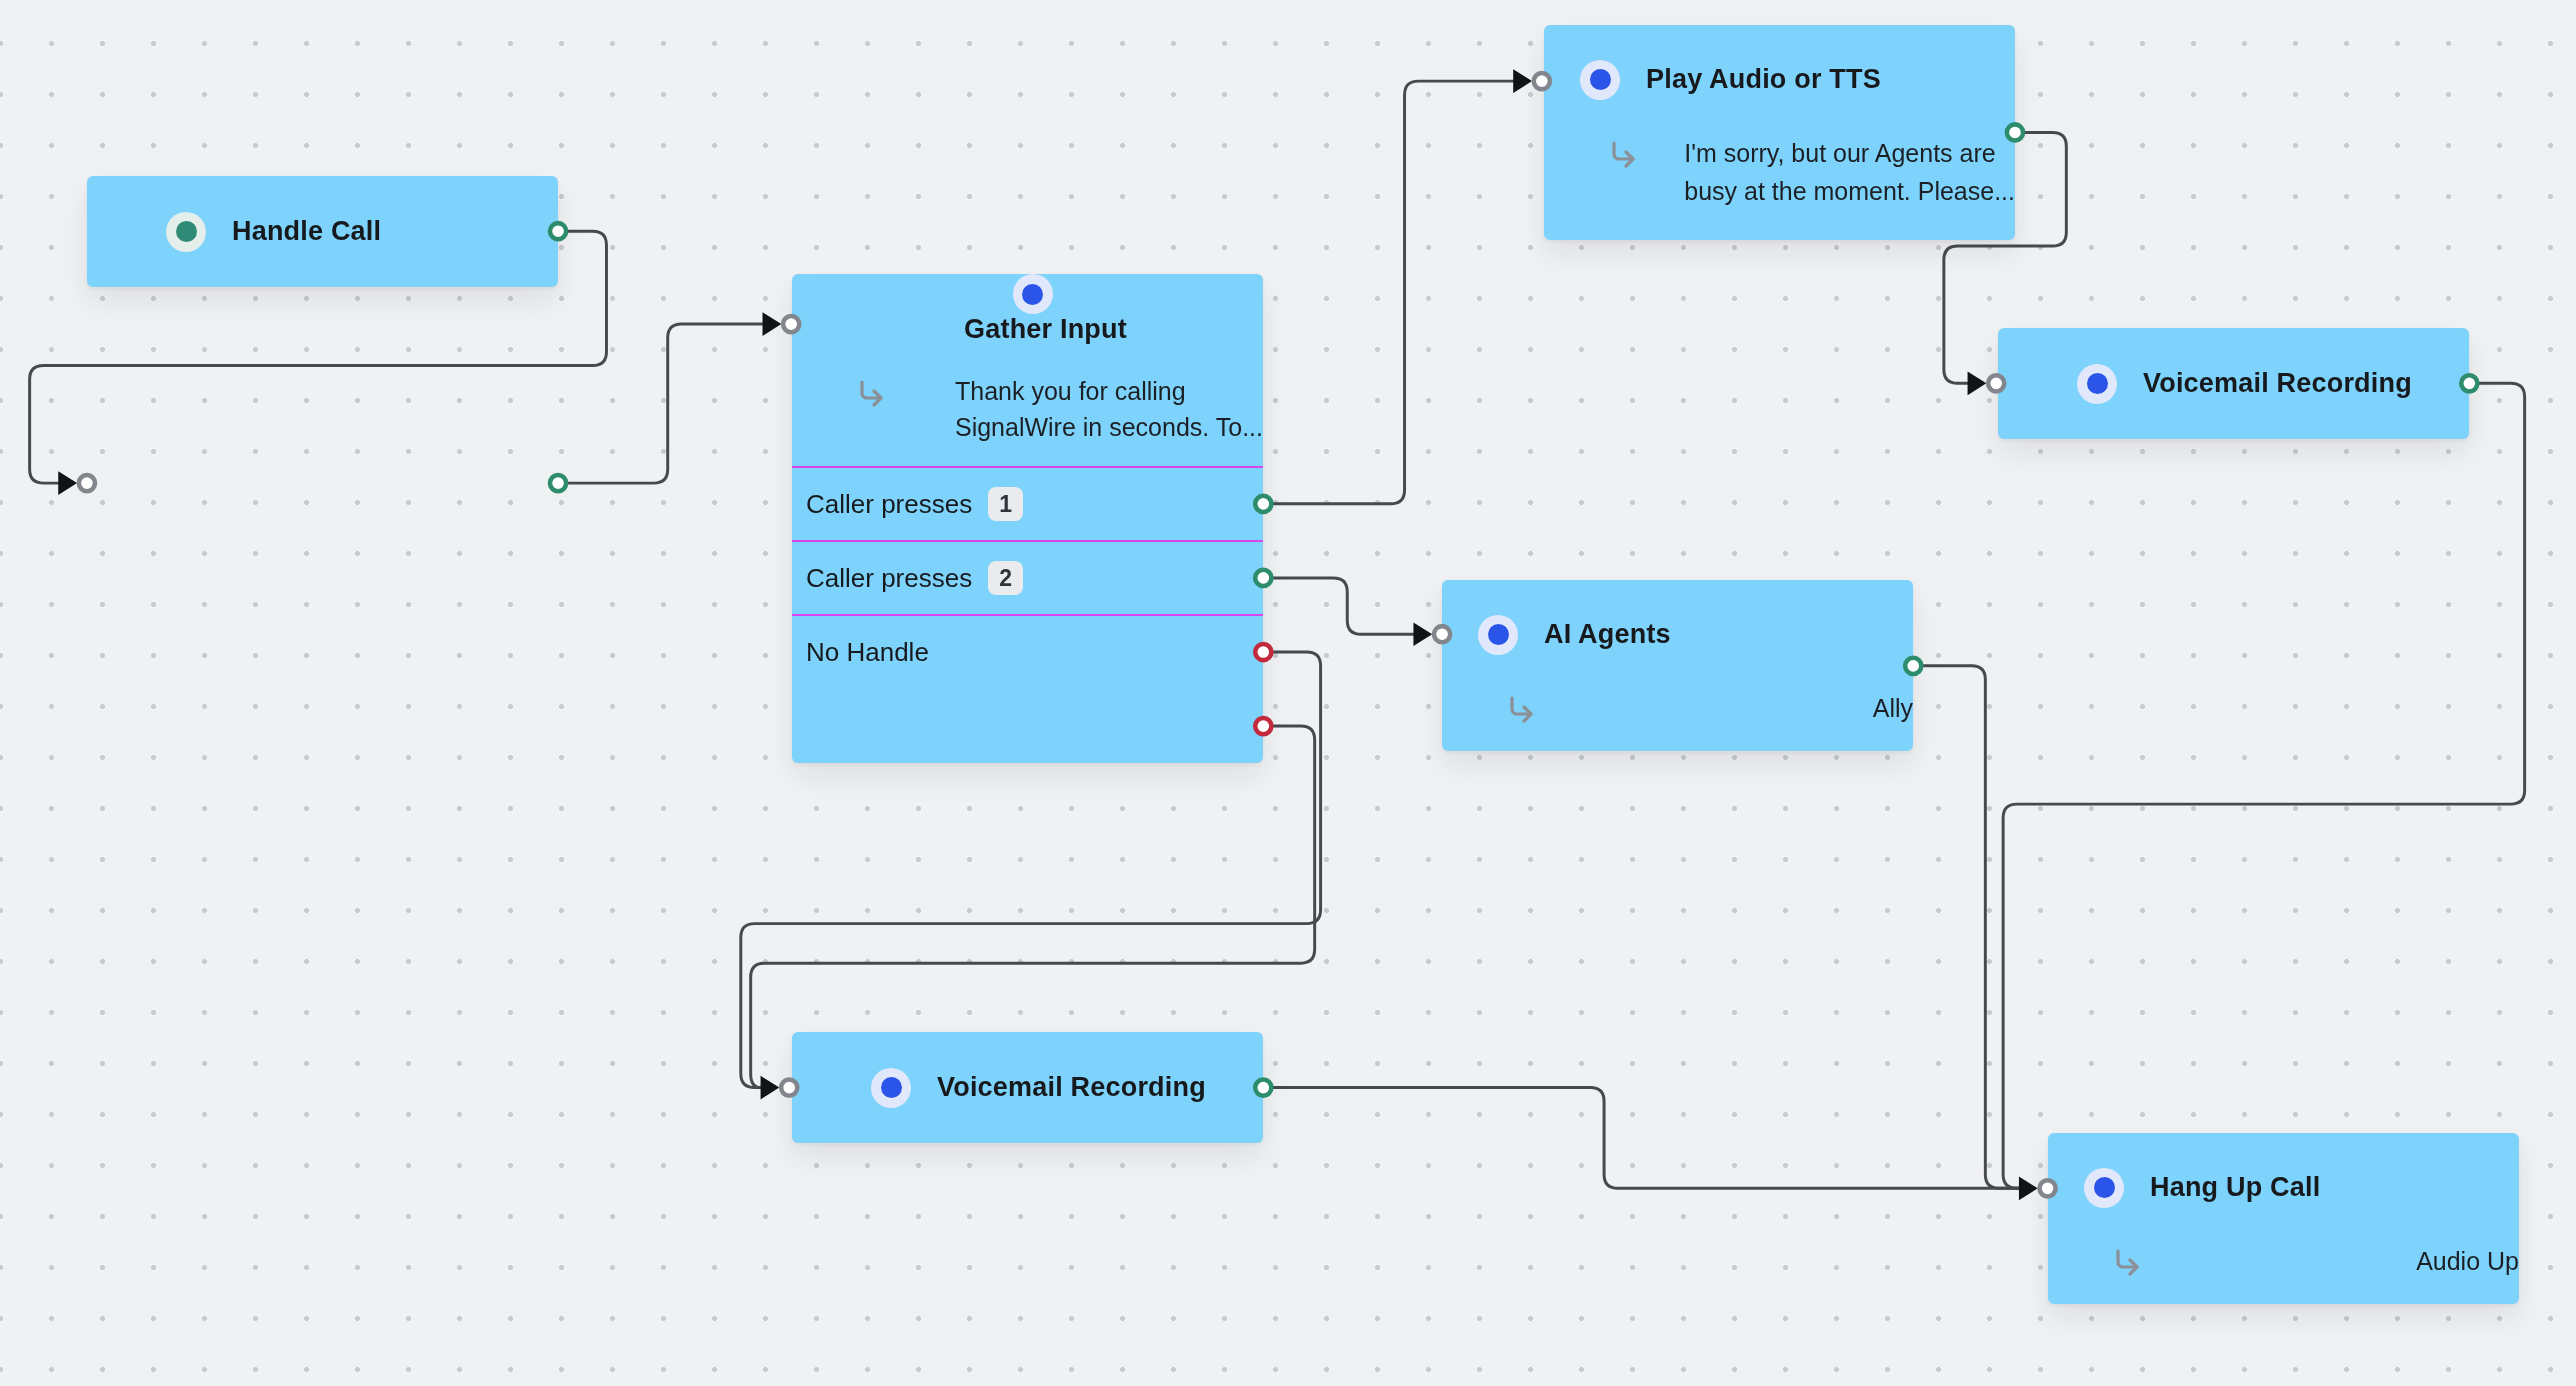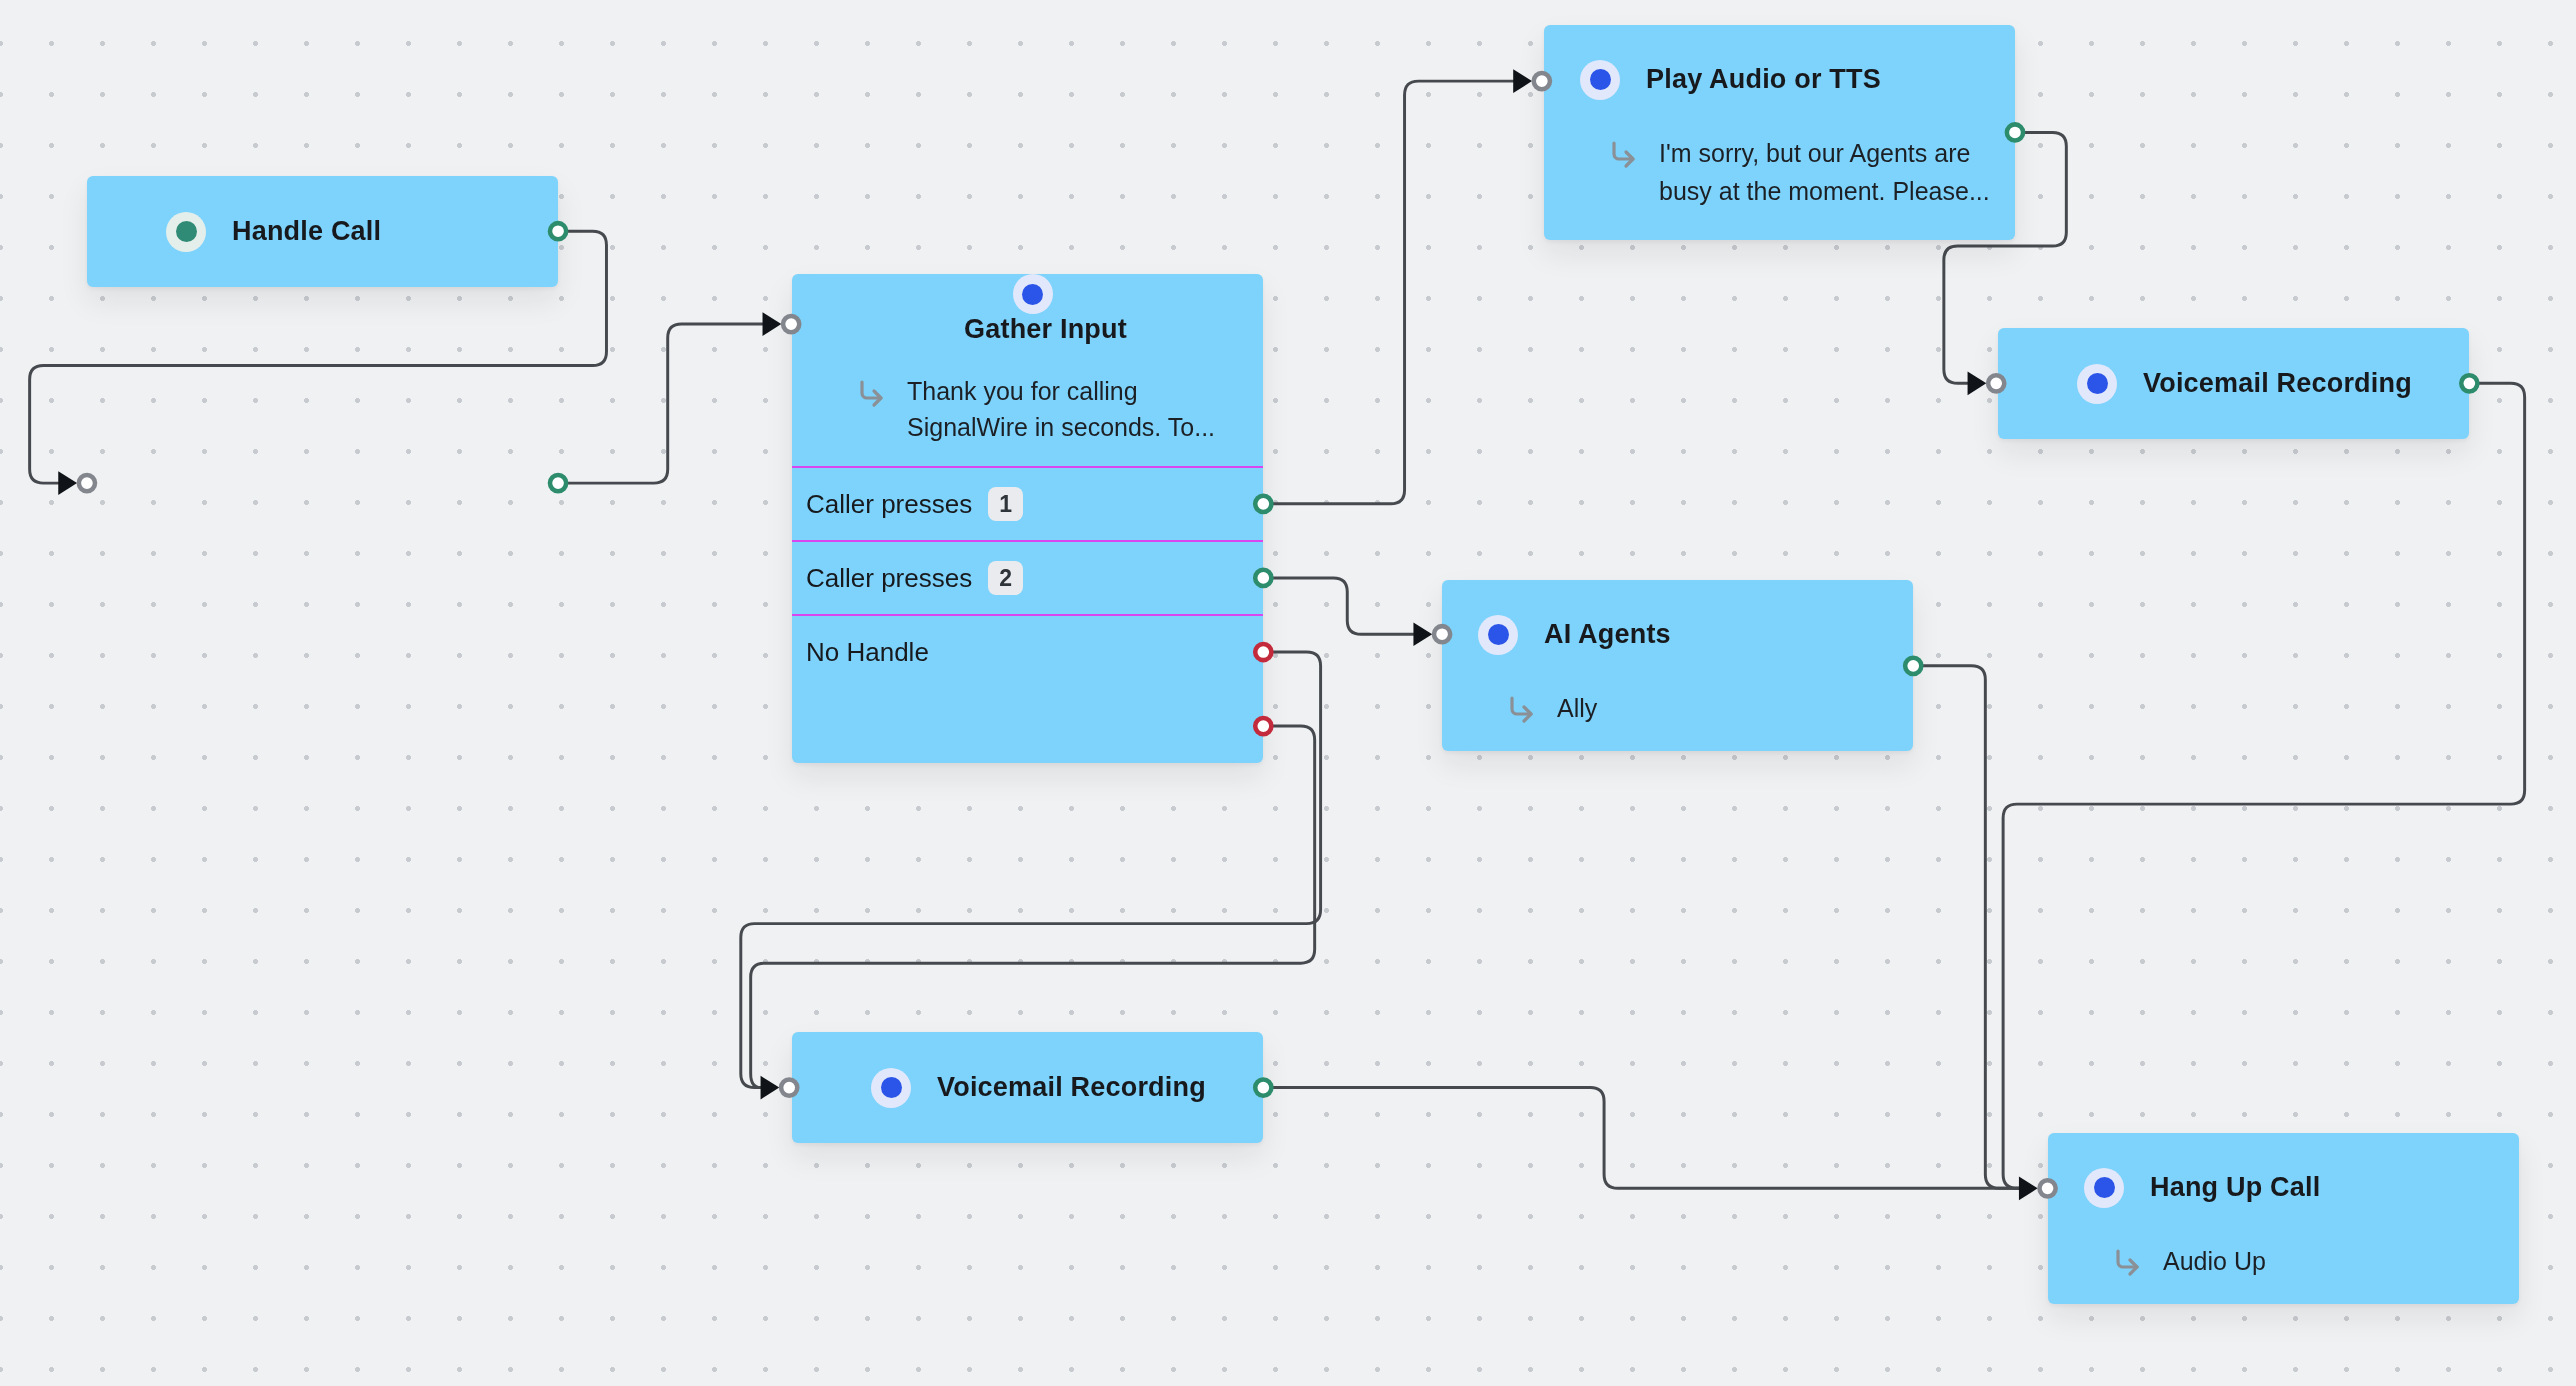--- a/index.html
+++ b/index.html
@@ -30,21 +30,21 @@
   .nicon{position:relative;width:40px;height:40px;flex:0 0 40px;margin-right:26px;}
   .nicon .halo{position:absolute;inset:0;border-radius:50%;}
   .nicon .dot{position:absolute;left:50%;top:50%;width:21px;height:21px;margin:-10.4px 0 0 -10.4px;border-radius:50%;}
   .nicon.blue .halo{background:#e1e8fb;}
   .nicon.blue .dot{background:#2b54e8;}
   .nicon.teal .halo{background:#e4efeb;}
   .nicon.teal .dot{background:#2f8b75;}
 
   .ntitle{font-size:27px;font-weight:700;letter-spacing:0.2px;white-space:nowrap;}
 
-  .sub{display:flex;align-items:flex-start;padding-left:64px;}
+  .sub{display:flex;align-items:flex-start;padding-left:64px;justify-content:space-between;}
   .sub .ric{flex:0 0 34px;margin-top:7px;margin-right:17px;}
   .sub .lines{font-size:25px;line-height:38px;color:#1c2025;}
   .node-gather .sub .lines{line-height:36px;}
 
   .ghead{height:192px;box-sizing:border-box;}
   .grows .row{
     height:74px;box-sizing:border-box;border-top:2px solid #d946ef;
     display:flex;align-items:center;padding-left:14px;font-size:26px;color:#17191d;
   }
   .badge{

